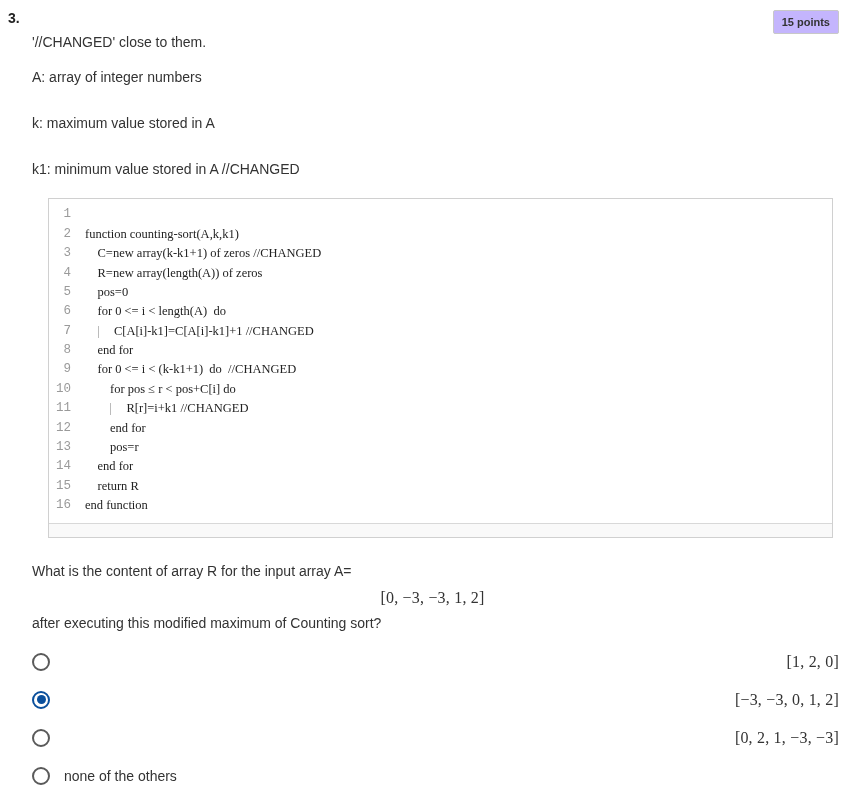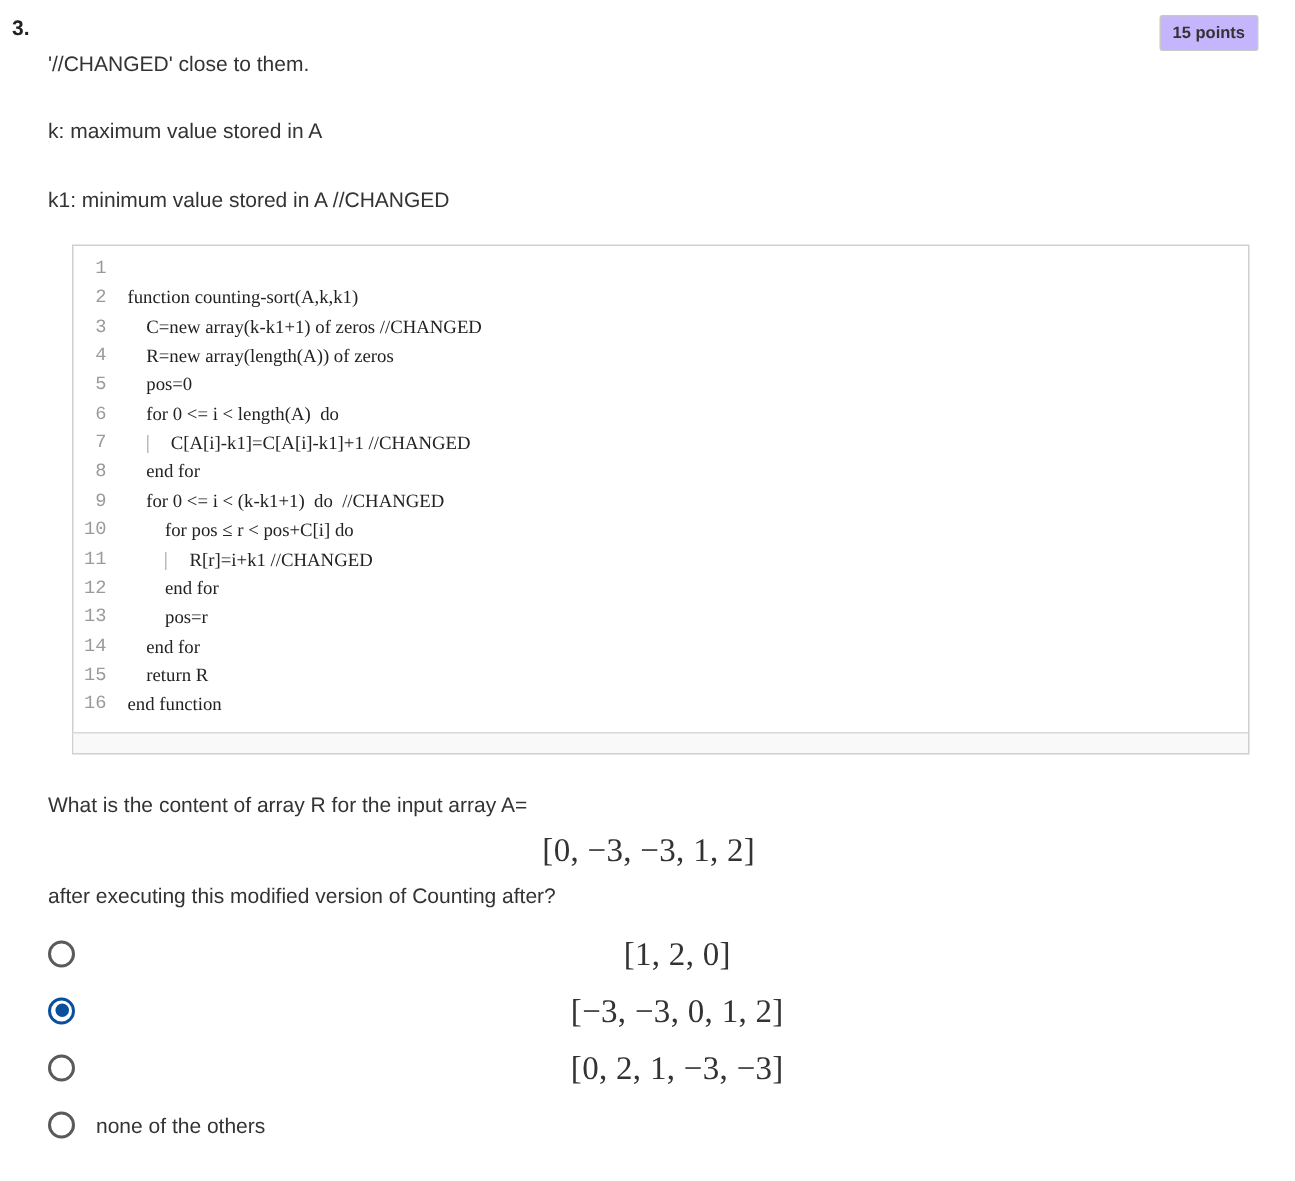--- a/index.html
+++ b/index.html
@@ -75,21 +75,21 @@
     height: 14px;
     background: #f9f9f9;
   }
   .prompt2 {
     margin: 22px 6px 0 24px;
     line-height: 1.6;
   }
   .math {
     font-family: "Times New Roman", Georgia, serif;
     text-align: center;
-    font-size: 22px;
+    font-size: 16px;
     margin: 2px 0;
     letter-spacing: 0.2px;
   }
   .options {
     margin: 10px 0 0 24px;
   }
   .opt {
     display: flex;
     align-items: center;
     min-height: 34px;
@@ -109,21 +109,21 @@
   .radio.selected {
     border-color: #0a4f9c;
   }
   .radio.selected::after {
     content: "";
     width: 9px;
     height: 9px;
     border-radius: 50%;
     background: #0a4f9c;
   }
-  .opt .math { flex:1; text-align:center; }
+  .opt .math { flex:1; text-align:right; }
   .opt .plain { flex:1; font-size:14px; }
   .pipe {
     display:inline-block;
     border-left:1px solid #bbb;
     height:12px;
     vertical-align:middle;
     margin-right:6px;
   }
 </style>
 </head>
@@ -133,20 +133,21 @@
 
   <div class="header-row">
     <div class="qnum">3.</div>
     <div class="qbody">
       <br>
       <span>'//CHANGED' close to them.</span>
     </div>
     <div class="points">15 points</div>
   </div>
 
+  <div class="block">A: array of integer numbers</div>
   <div class="block2">k: maximum value stored in A</div>
   <div class="block2">k1: minimum value stored in A //CHANGED</div>
 
   <div class="codeblock">
     <div class="code-inner" id="code-inner">
         <div class="code-line">
           <span class="ln">1</span>
           <span class="lc"></span>
         </div>
         <div class="code-line">
@@ -209,21 +210,21 @@
           <span class="ln">16</span>
           <span class="lc">end function</span>
         </div>
       </div>
     <div class="code-sep"></div>
   </div>
 
   <div class="prompt2">
     <div>What is the content of array R for the input array A=</div>
     <div class="math">[0, −3, −3, 1, 2]</div>
-    <div>after executing this modified version of Counting after?</div>
+    <div>after executing this modified maximum of Counting sort?</div>
   </div>
 
   <div class="options" id="options">
       <div class="opt">
         <span class="radio"></span>
         <span class="math">[1, 2, 0]</span>
       </div>
       <div class="opt">
         <span class="radio selected"></span>
         <span class="math">[−3, −3, 0, 1, 2]</span>

